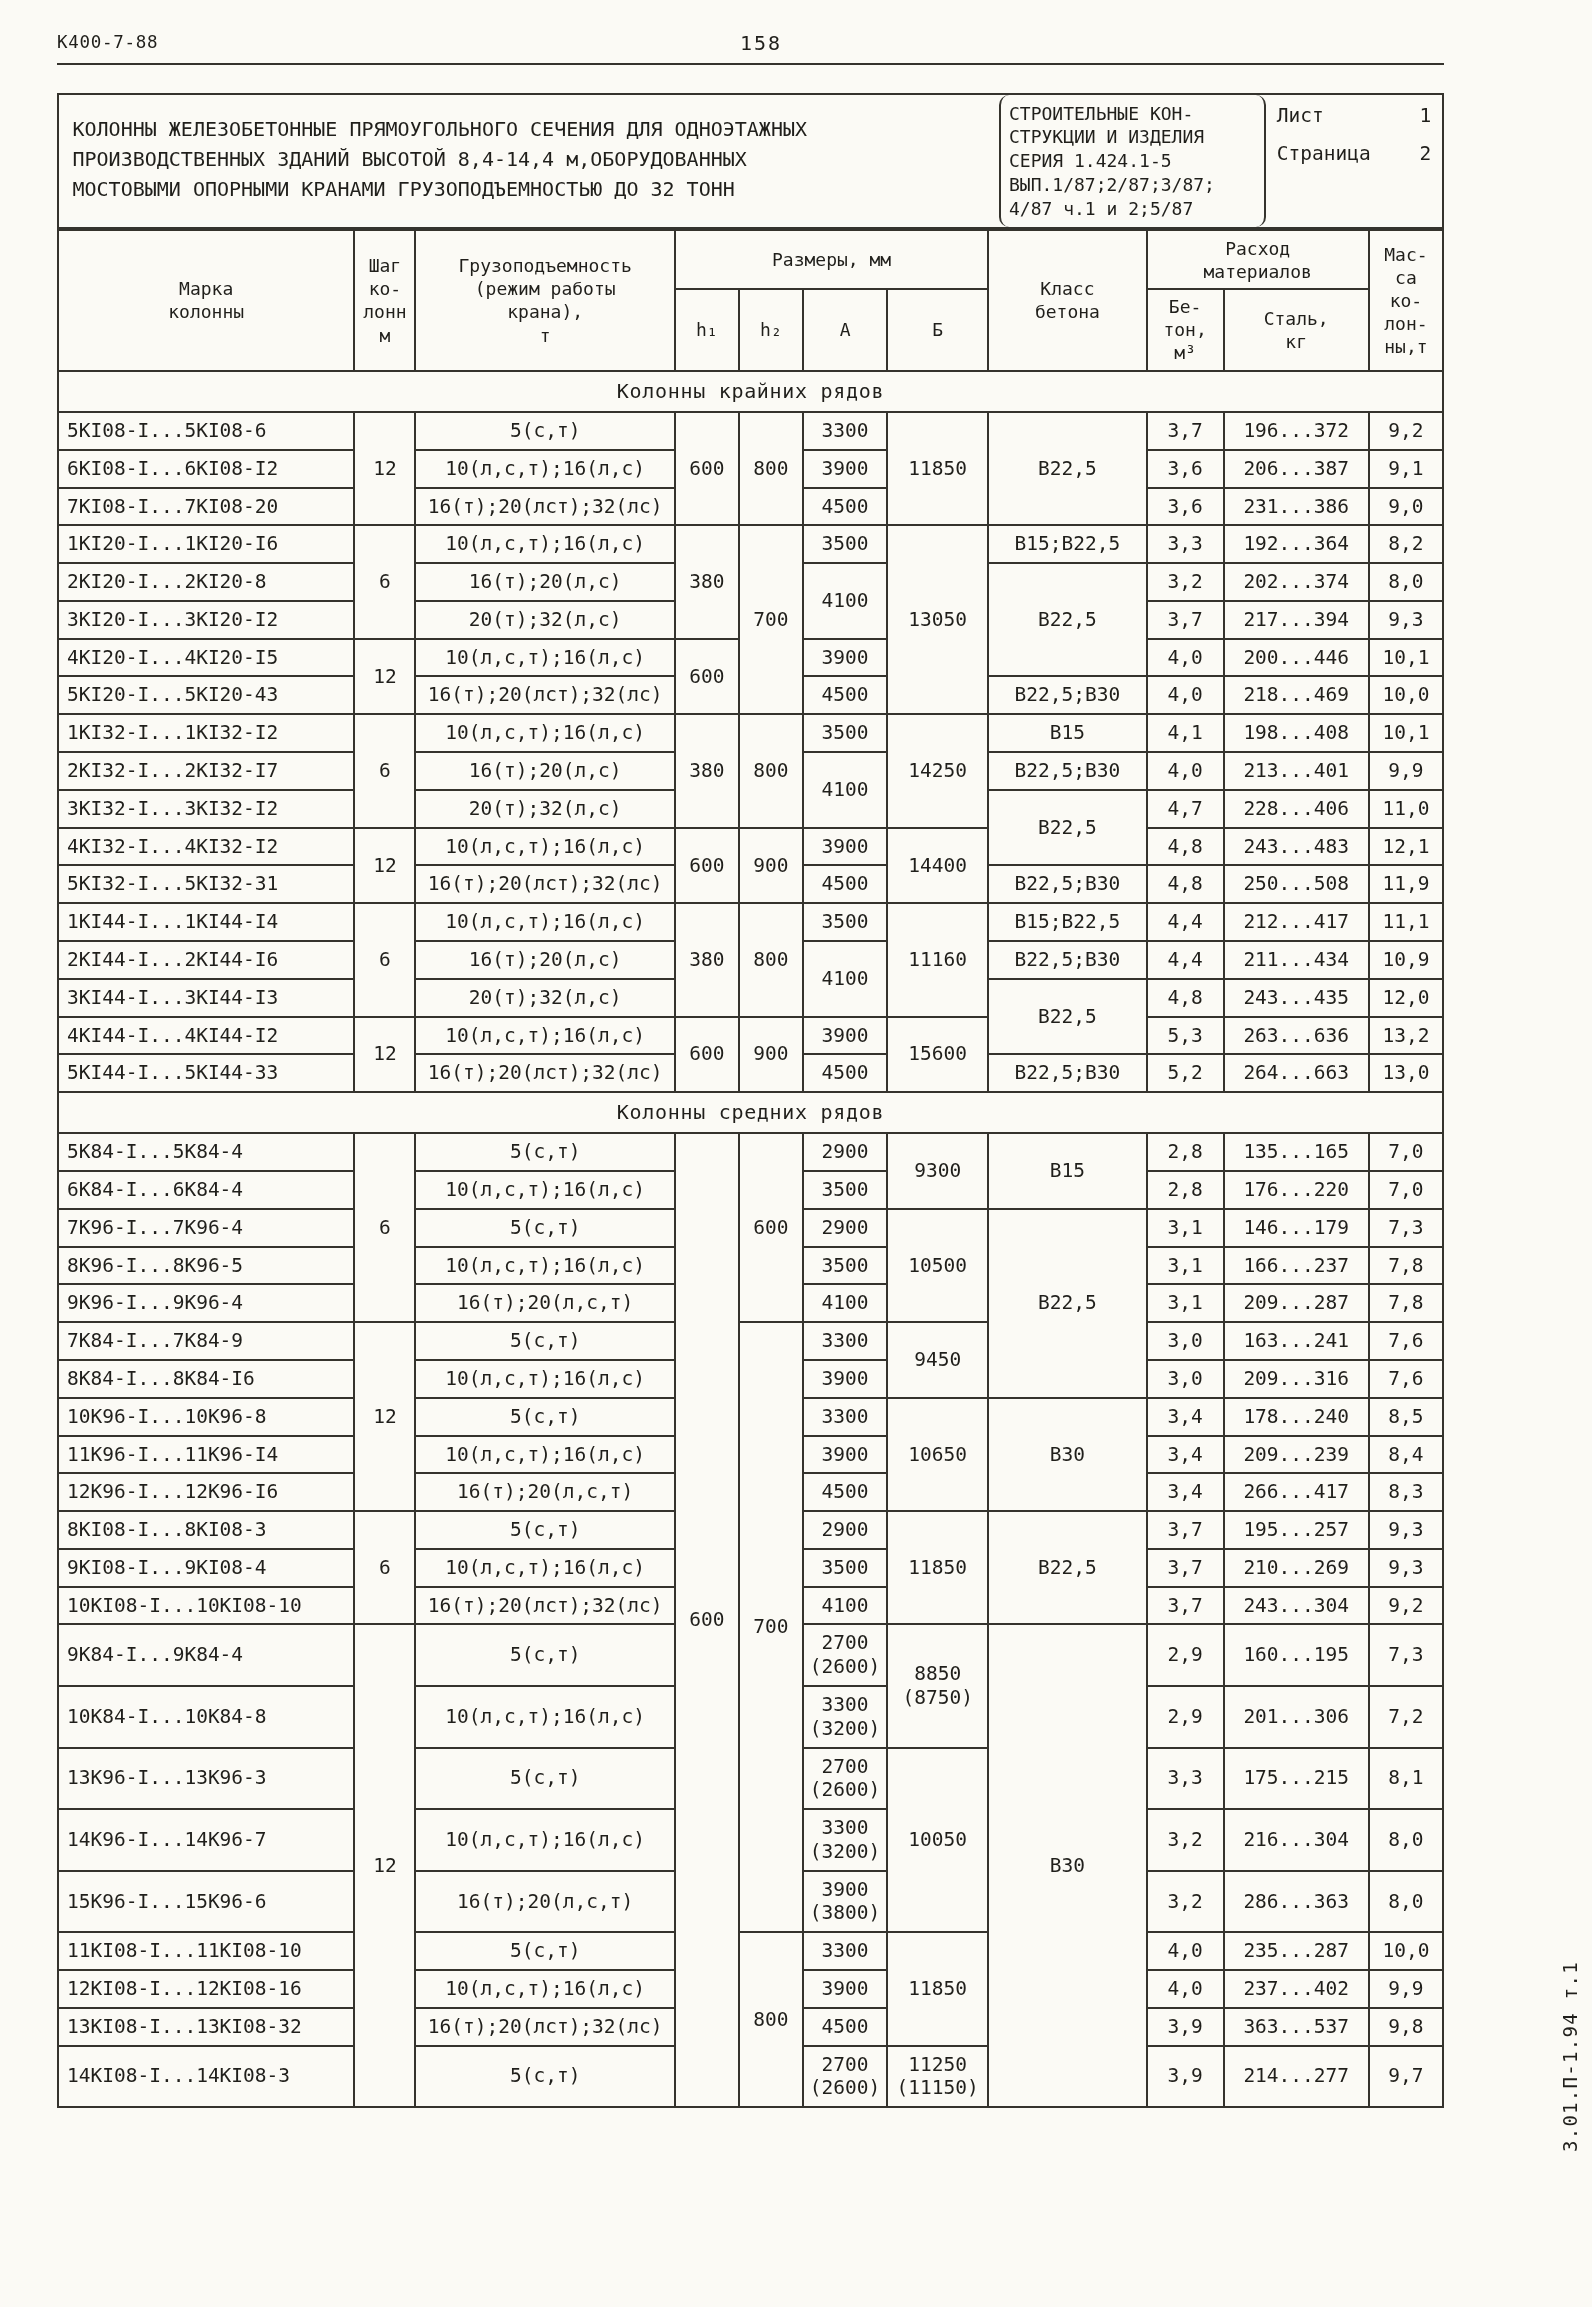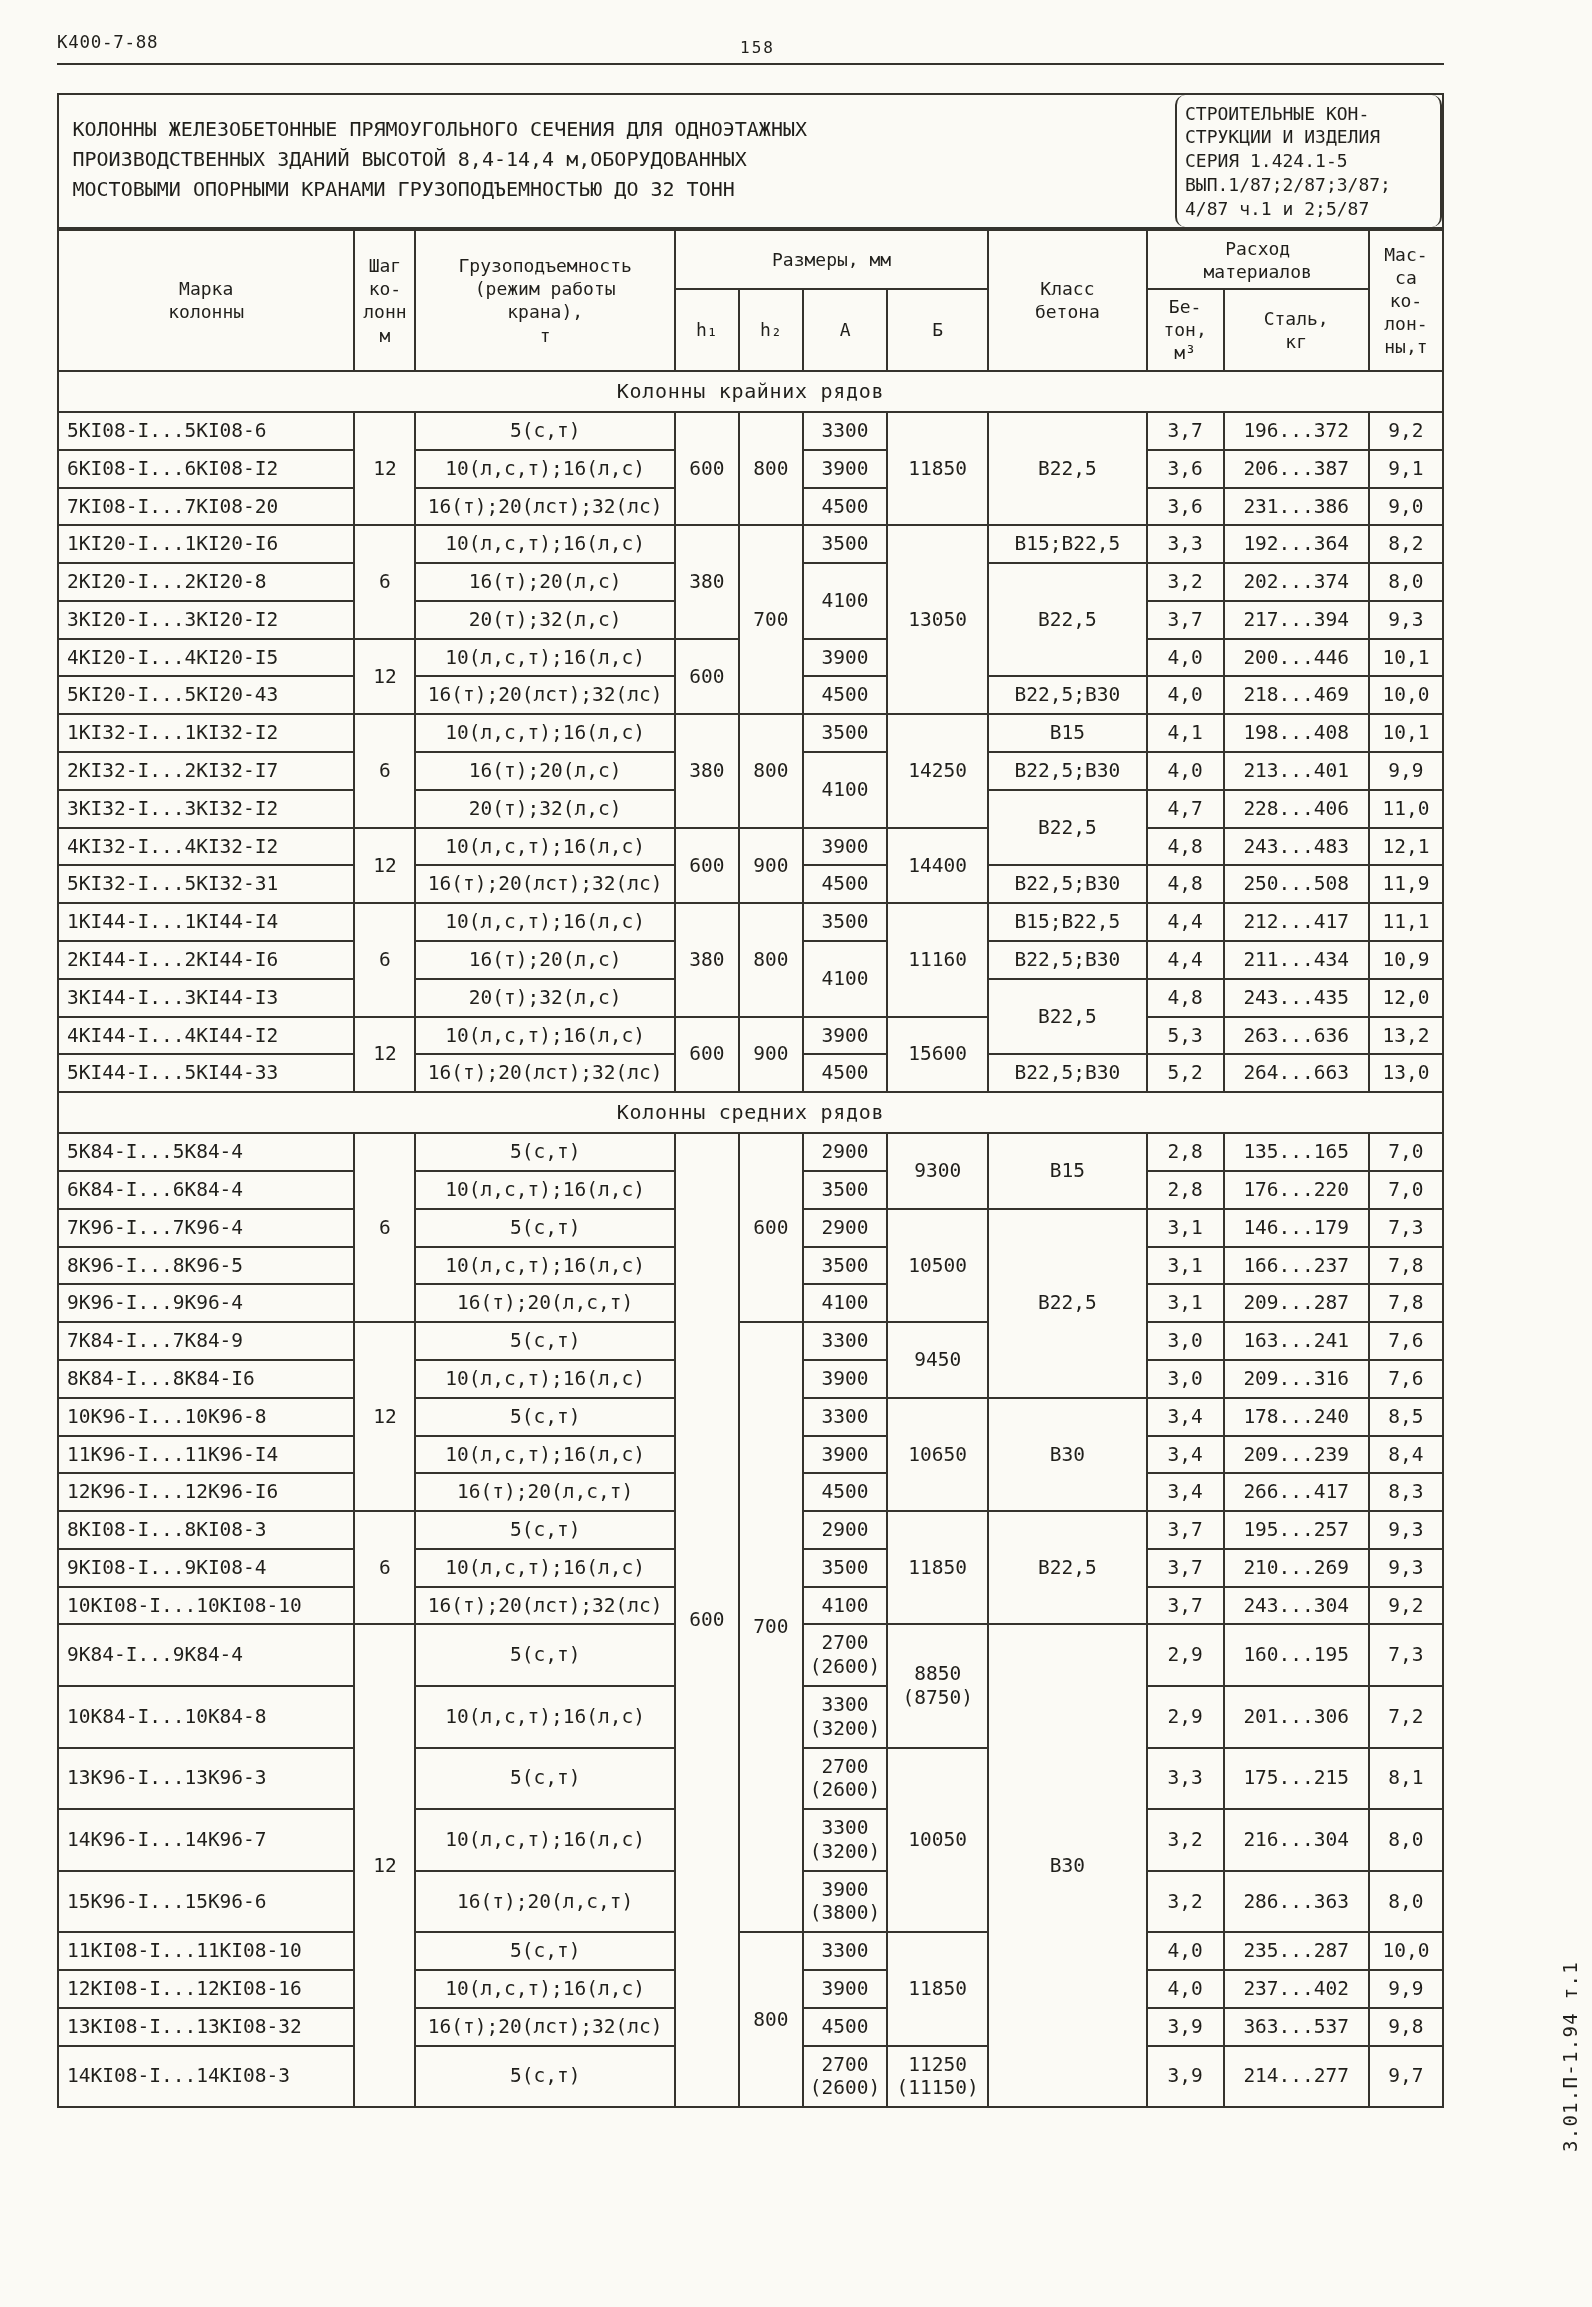--- a/index.html
+++ b/index.html
@@ -11,21 +11,21 @@
     background:#fbfaf5;
     color:#201f1b;
     font-family:"DejaVu Sans Mono","Liberation Mono",monospace;
     box-sizing:border-box;
     padding-top:32px;
     overflow:hidden;
   }
   .content{margin-left:57px;width:1387px;}
   .topbar{position:relative;height:31px;border-bottom:2px solid #35332d;}
   .doc-code{font-size:17.5px;letter-spacing:0.7px;}
-  .page-num{position:absolute;left:683px;top:-1.3px;font-size:16px;letter-spacing:2px;margin-top:7px;}
+  .page-num{position:absolute;left:683px;top:-1.3px;font-size:20px;letter-spacing:2px;}
   .head-box{display:flex;border:2px solid #35332d;margin-top:28px;align-items:stretch;}
   .head-title{flex:1;padding:19px 13.5px 16px 13.5px;font-size:20px;line-height:1.5;white-space:pre-line;border-radius:32px;}
   .head-series{width:267px;border-left:2px solid #35332d;border-right:2px solid #35332d;padding:6.7px 8px;font-size:18px;line-height:1.32;white-space:pre-line;box-sizing:border-box;border-radius:10px;}
   .head-sheet{width:176px;padding:9.4px 10.8px;font-size:19.5px;box-sizing:border-box;}
   .sheet-row{display:flex;justify-content:space-between;margin-bottom:15px;}
   .continuation{text-align:right;font-size:19.5px;margin:20px 9.4px 8px 0;}
   table.main{border-collapse:collapse;width:100%;table-layout:fixed;}
   table.main th,table.main td{border:2px solid #35332d;font-weight:normal;vertical-align:middle;overflow:hidden;}
   table.main th{font-size:18px;padding:5.4px 2.7px;text-align:center;white-space:pre-line;line-height:1.28;}
   table.main td{font-size:19.5px;padding:6px 3.4px;text-align:center;white-space:pre-line;line-height:1.22;}
@@ -50,20 +50,30 @@
 
     <div class="head-box">
       <div class="head-title">КОЛОННЫ ЖЕЛЕЗОБЕТОННЫЕ ПРЯМОУГОЛЬНОГО СЕЧЕНИЯ ДЛЯ ОДНОЭТАЖНЫХ
 ПРОИЗВОДСТВЕННЫХ ЗДАНИЙ ВЫСОТОЙ 8,4-14,4 м,ОБОРУДОВАННЫХ
 МОСТОВЫМИ ОПОРНЫМИ КРАНАМИ ГРУЗОПОДЪЕМНОСТЬЮ ДО 32 ТОНН</div>
       <div class="head-series">СТРОИТЕЛЬНЫЕ КОН-
 СТРУКЦИИ И ИЗДЕЛИЯ
 СЕРИЯ 1.424.1-5
 ВЫП.1/87;2/87;3/87;
 4/87 ч.1 и 2;5/87</div>
+      <div class="head-sheet">
+        <div class="sheet-row">
+          <span>Лист</span>
+          <span>1</span>
+        </div>
+        <div class="sheet-row">
+          <span>Страница</span>
+          <span>2</span>
+        </div>
+      </div>
     </div>
 
 
     <table class="main">
       <colgroup>
         <col style="width:296px">
           <col style="width:61px">
           <col style="width:259px">
         <col style="width:64px">
           <col style="width:64px">

